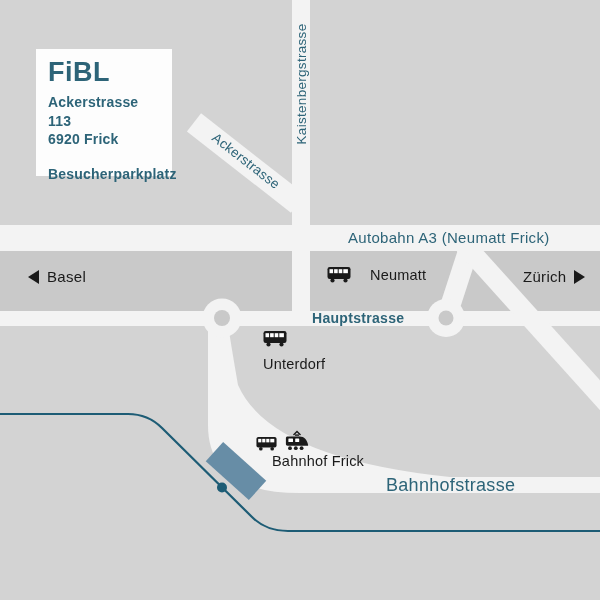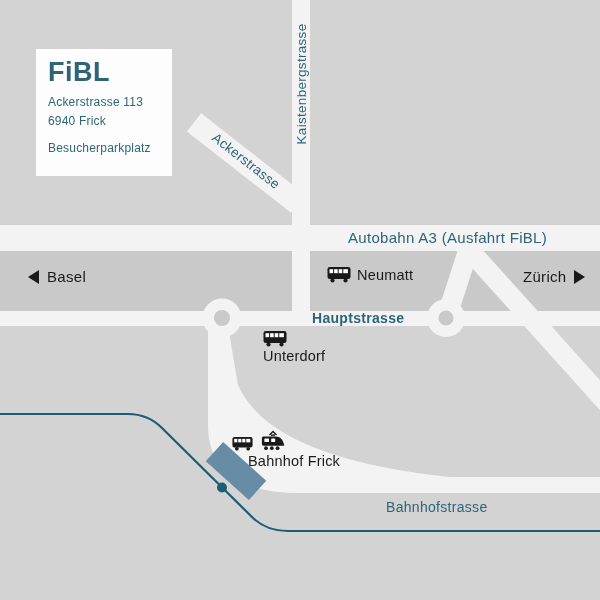--- a/index.html
+++ b/index.html
@@ -21,41 +21,41 @@
   
   #shapes{left:0;top:0;width:600px;height:600px;}
   .roadfill{fill:var(--road,#f3f3f3);}
   .railstroke{stroke:var(--rail,#1d5c75);stroke-width:2.2;fill:none;}
   .raildot{fill:var(--rail,#1d5c75);}
   .block{fill:var(--station-block,#678da6);}
   .rb-inner{fill:var(--strip,#c9c9c9);}
 
   
   .road-label{font-size:13.5px;letter-spacing:.3px;white-space:nowrap;}
-  .stop{display:flex;align-items:center;gap:6px;padding-left:13px;}
+  .stop{display:flex;align-items:center;gap:19px;padding-left:13px;}
   .stop-label{font-size:14.5px;letter-spacing:.2px;white-space:nowrap;}
   .dir{display:flex;align-items:center;gap:8px;font-size:15px;letter-spacing:.3px;}
   #label-kaistenberg{left:301px;top:84px;transform:translate(-50%,-50%) rotate(-90deg);}
   #label-ackerstrasse{left:246px;top:161px;transform:translate(-50%,-50%) rotate(38deg);}
   #label-autobahn{left:348px;top:225px;height:26px;line-height:26px;font-size:15px;}
   #label-hauptstrasse{left:312px;top:310px;height:16px;line-height:16px;font-size:14px;font-weight:bold;}
-  #label-bahnhofstrasse{left:386px;top:499px;height:17px;line-height:17px;font-size:14px;}
+  #label-bahnhofstrasse{left:386px;top:477px;height:17px;line-height:17px;font-size:18px;}
   #dir-basel{left:28px;top:268px;}
   #dir-zurich{left:523px;top:268px;justify-content:center;}
   #stop-neumatt{left:314px;top:266px;}
-  #stop-unterdorf{left:263px;top:330px;display:flex;flex-direction:column;gap:1px;}
-  #stop-bahnhof{left:232px;top:430px;display:flex;flex-direction:column;gap:2px;}
+  #stop-unterdorf{left:263px;top:330px;display:flex;flex-direction:column;gap:9px;}
+  #stop-bahnhof{left:256px;top:430px;display:flex;flex-direction:column;gap:2px;}
   .icon-row{display:flex;align-items:flex-end;gap:8px;}
 
   
   #info-box{left:36px;top:49px;width:136px;height:127px;background:var(--box-bg,#fdfdfd);box-sizing:border-box;padding:8px 8px 0 12px;}
   #fibl-logo{font-size:27px;font-weight:bold;letter-spacing:.5px;line-height:30px;}
-  .info-line{font-size:12px;line-height:18.5px;letter-spacing:.2px;}
+  .info-line{font-size:14px;line-height:18.5px;letter-spacing:.2px;font-weight:bold;}
   #info-address{margin-top:6px;}
-  #info-note{margin-top:9px;}
+  #info-note{margin-top:16px;}
 
   svg .ico{fill:var(--text-black,#1a1a1a);}
 </style>
 </head>
 <body>
 
 <div id="map">
 
   <div id="corridor" class="abs"></div>
 
@@ -87,21 +87,21 @@
     <circle cx="222" cy="487.5" r="5" class="raildot"></circle>
 
     <circle cx="222" cy="318" r="19.5" class="roadfill"></circle>
     <circle cx="222" cy="318" r="8" class="rb-inner"></circle>
     <circle cx="446" cy="318" r="19" class="roadfill"></circle>
     <circle cx="446" cy="318" r="7.5" class="rb-inner"></circle>
   </svg>
 
   <div id="label-kaistenberg" class="abs road-label teal">Kaistenbergstrasse</div>
   <div id="label-ackerstrasse" class="abs road-label teal">Ackerstrasse</div>
-  <div id="label-autobahn" class="abs road-label teal">Autobahn A3 (Ausfahrt FiBL)</div>
+  <div id="label-autobahn" class="abs road-label teal">Autobahn A3 (Neumatt Frick)</div>
   <div id="label-hauptstrasse" class="abs road-label teal">Hauptstrasse</div>
   <div id="label-bahnhofstrasse" class="abs road-label teal">Bahnhofstrasse</div>
 
   <div id="dir-basel" class="abs dir blk">
     <svg width="11" height="14" viewBox="0 0 11 14">
         <polygon points="11,0 0,7 11,14" class="ico"></polygon>
       </svg>
     <span>Basel</span>
   </div>
   <div id="dir-zurich" class="abs dir blk">
@@ -159,20 +159,20 @@
         <circle cx="16.6" cy="18.2" r="1.9" class="ico"></circle>
       </svg>
     </div>
     <span class="stop-label blk" style="margin-left:16px">Bahnhof Frick</span>
   </div>
 
   <div id="info-box" class="abs">
     <div id="fibl-logo" class="teal">FiBL</div>
     <div id="info-address">
       <div class="info-line teal">Ackerstrasse 113</div>
-      <div class="info-line teal">6940 Frick</div>
+      <div class="info-line teal">6920 Frick</div>
     </div>
     <div id="info-note">
       <div class="info-line teal">Besucherparkplatz</div>
     </div>
   </div>
 
 </div>
 
 </body></html>

